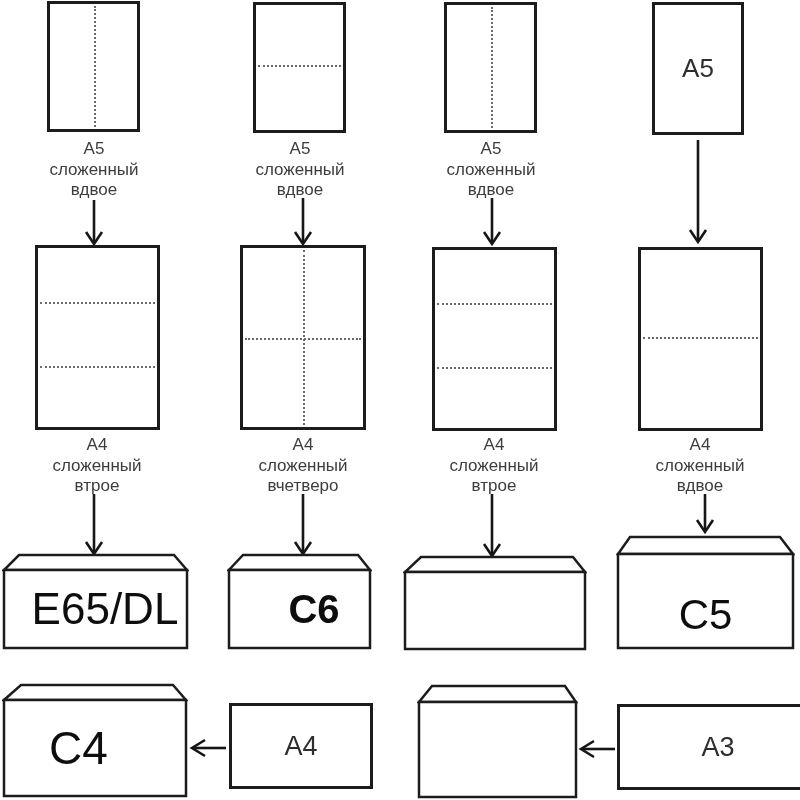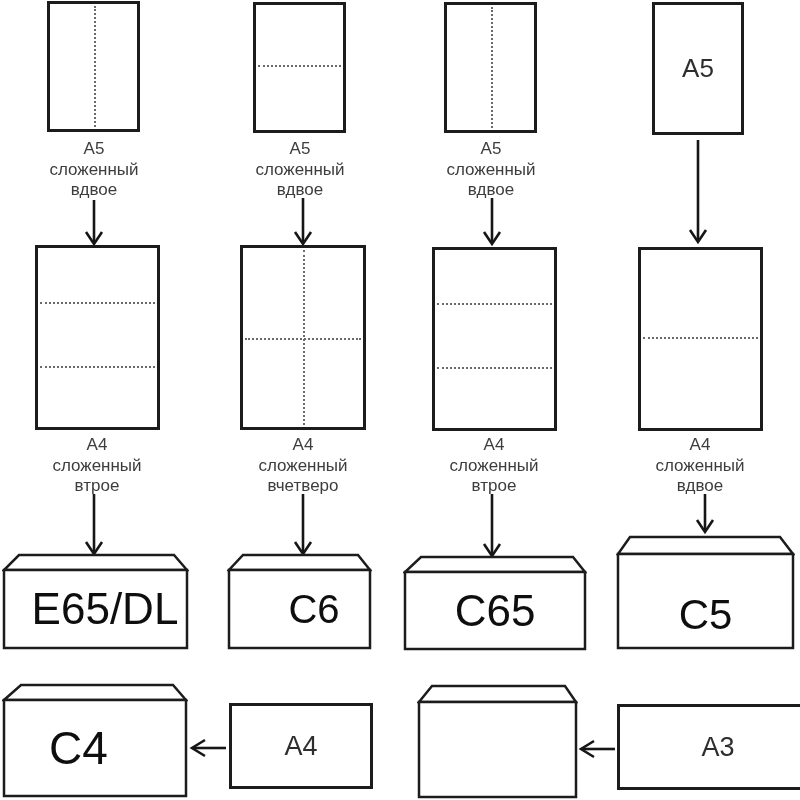--- a/index.html
+++ b/index.html
@@ -84,21 +84,21 @@
     <div class="fold-v" style="left:50%;"></div>
     <div class="fold-h" style="top:50%;"></div>
   </div>
   <div class="cap" style="left:233px;top:435px;width:140px;">A4
 сложенный
 вчетверо</div>
   <svg class="arr" style="left:292px;top:494px;" width="22" height="62">
     <line x1="11" y1="0" x2="11" y2="58"></line>
       <polyline points="3,48 11,60 19,48"></polyline>
   </svg>
-  <div class="env" style="left:227px;top:553px;width:174px;height:97px;">
+  <div class="env" style="left:227px;top:553px;width:174px;height:97px;font-weight:bold;">
     <svg width="145" height="97" viewBox="0 0 145 97">
       <polygon class="env-shape" points="16,2 131,2 143,17 2,17"></polygon>
       <rect class="env-shape" x="2" y="17" width="141" height="78"></rect>
     </svg>
     <span class="env-label" style="top:17px;height:78px;font-size:40px;">C6</span>
   </div>
 
   <div class="sheet" style="left:444px;top:2px;width:93px;height:131px;">
     <div class="fold-v" style="left:50%;"></div>
   </div>
@@ -118,21 +118,20 @@
 втрое</div>
   <svg class="arr" style="left:481px;top:494px;" width="22" height="64">
     <line x1="11" y1="0" x2="11" y2="60"></line>
       <polyline points="3,50 11,62 19,50"></polyline>
   </svg>
   <div class="env" style="left:403px;top:555px;width:184px;height:96px;">
     <svg width="184" height="96" viewBox="0 0 184 96">
       <polygon class="env-shape" points="18,2 170,2 182,17 2,17"></polygon>
       <rect class="env-shape" x="2" y="17" width="180" height="77"></rect>
     </svg>
-    <span class="env-label" style="top:17px;height:77px;font-size:44px;">C65</span>
   </div>
 
   <div class="sheet" style="left:652px;top:2px;width:92px;height:133px;">
     <div class="sheet-text">A5</div>
   </div>
   <svg class="arr" style="left:687px;top:140px;" width="22" height="104">
     <line x1="11" y1="0" x2="11" y2="100"></line>
       <polyline points="3,90 11,102 19,90"></polyline>
   </svg>
   <div class="sheet" style="left:638px;top:247px;width:125px;height:184px;">

